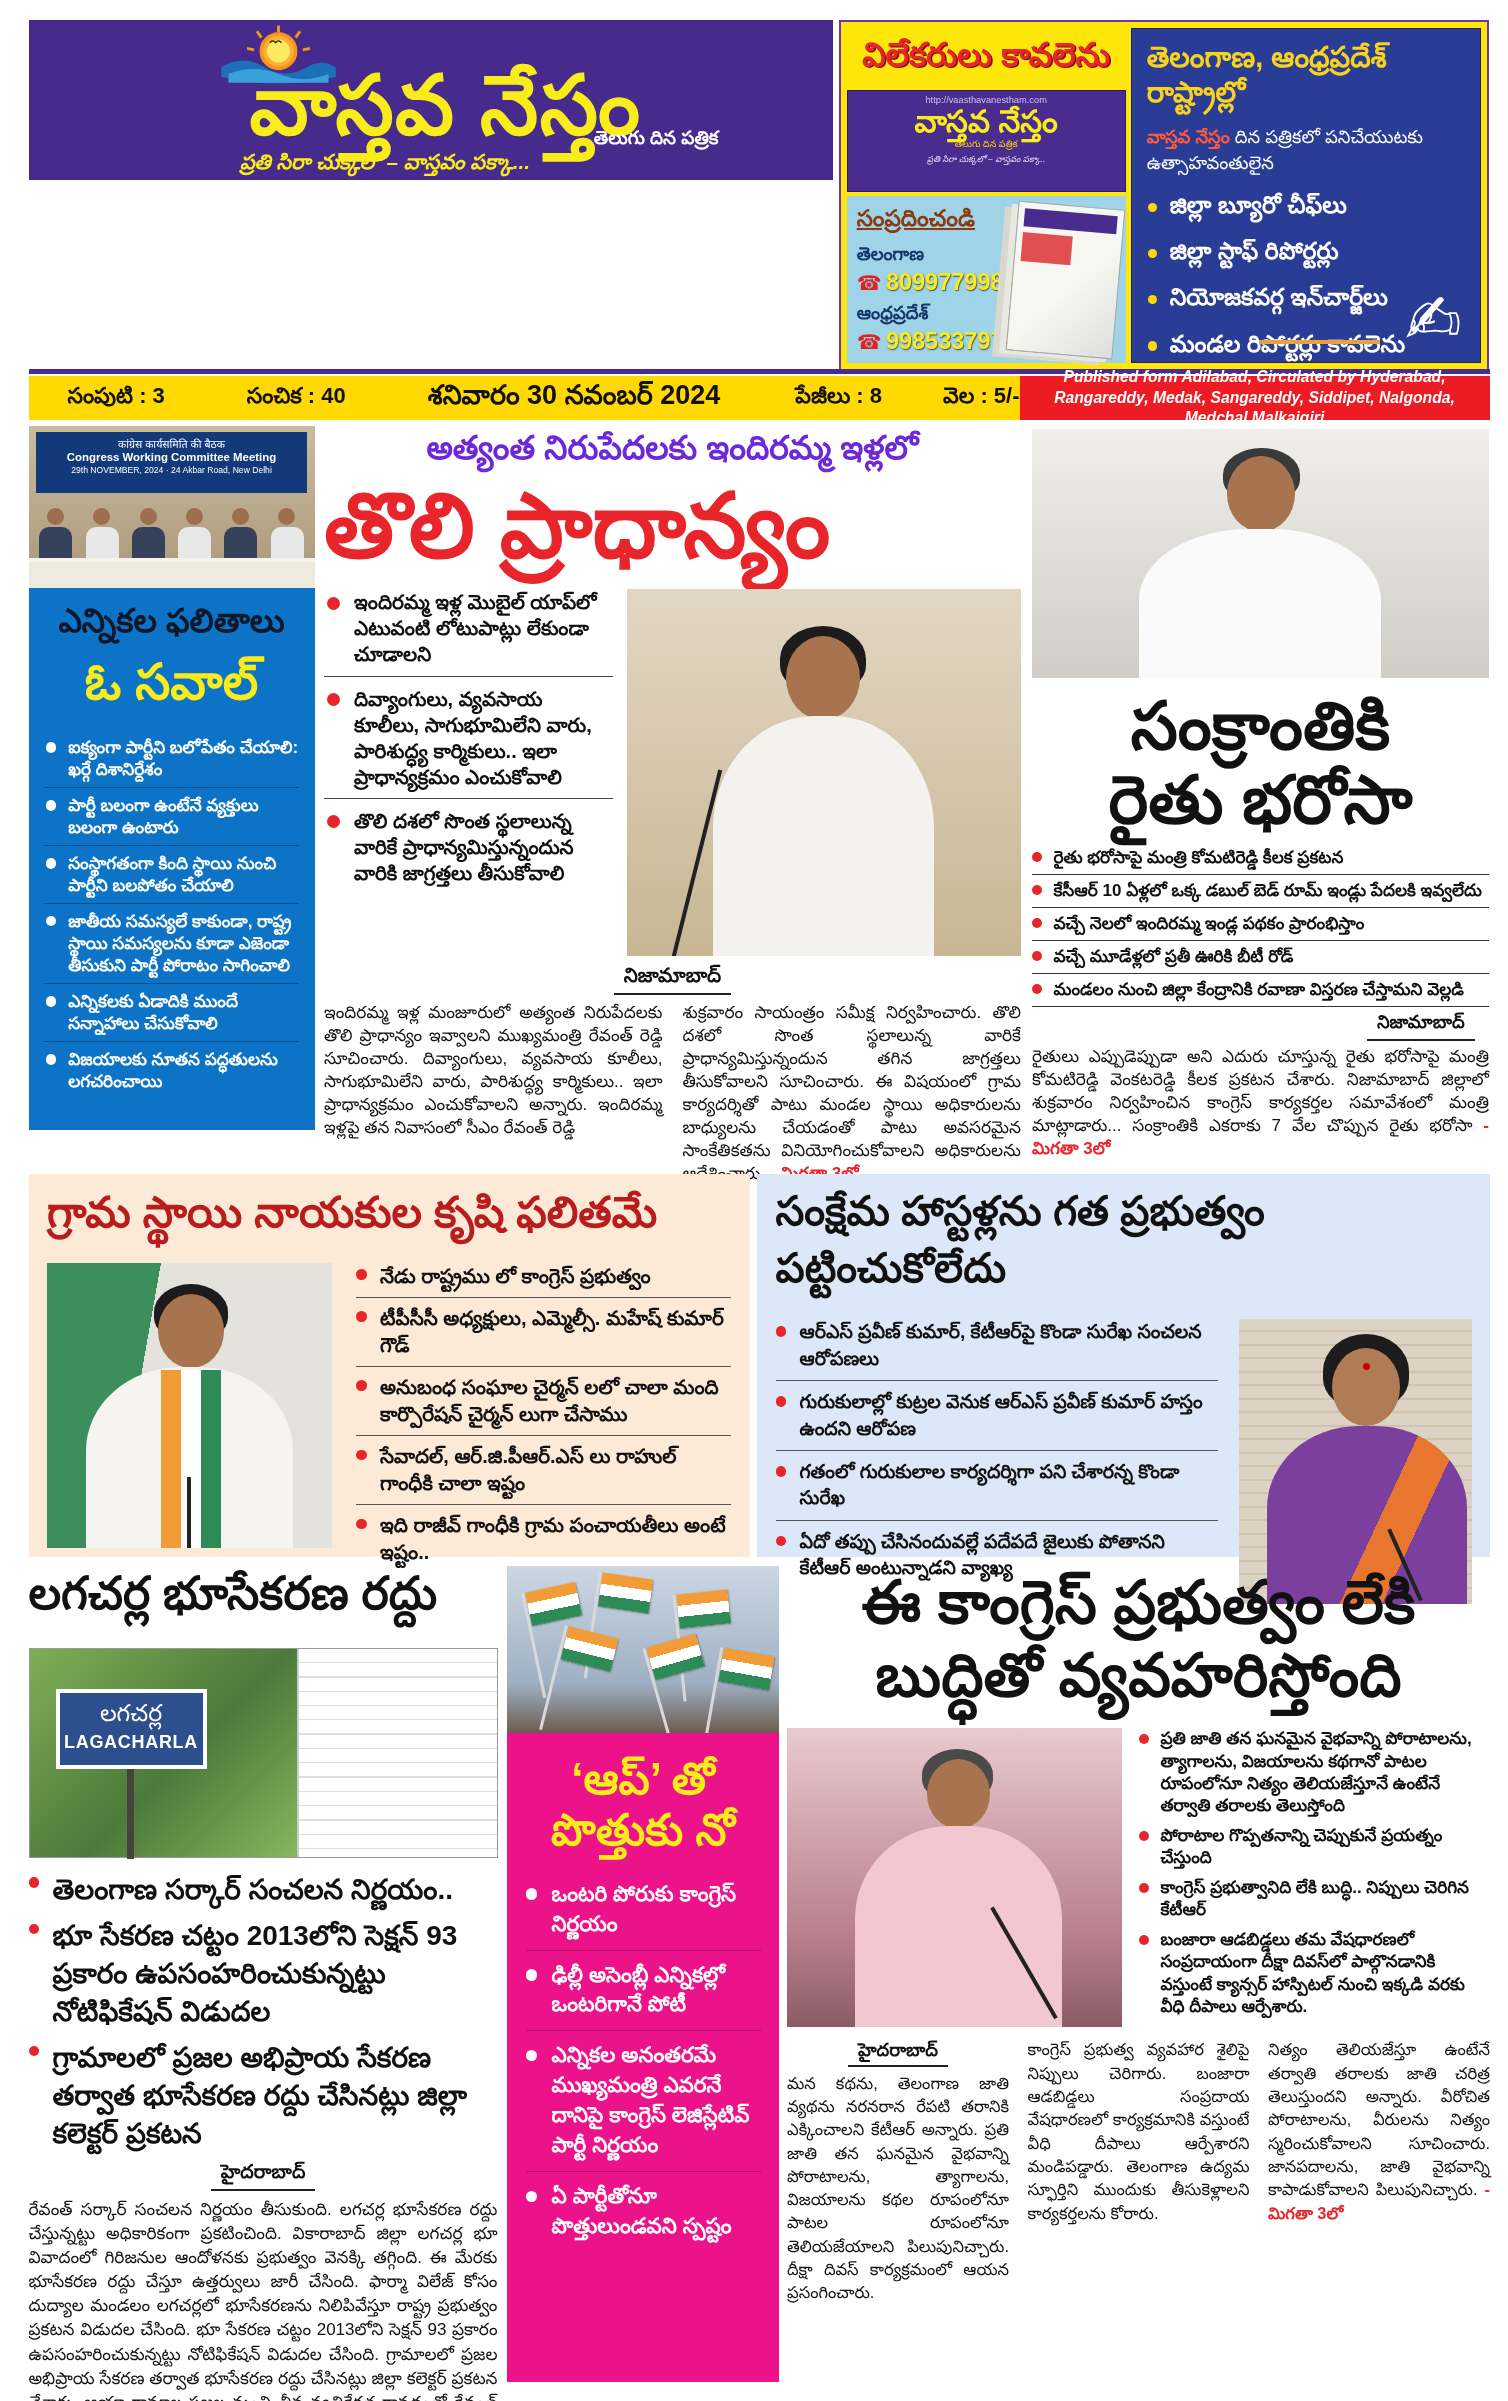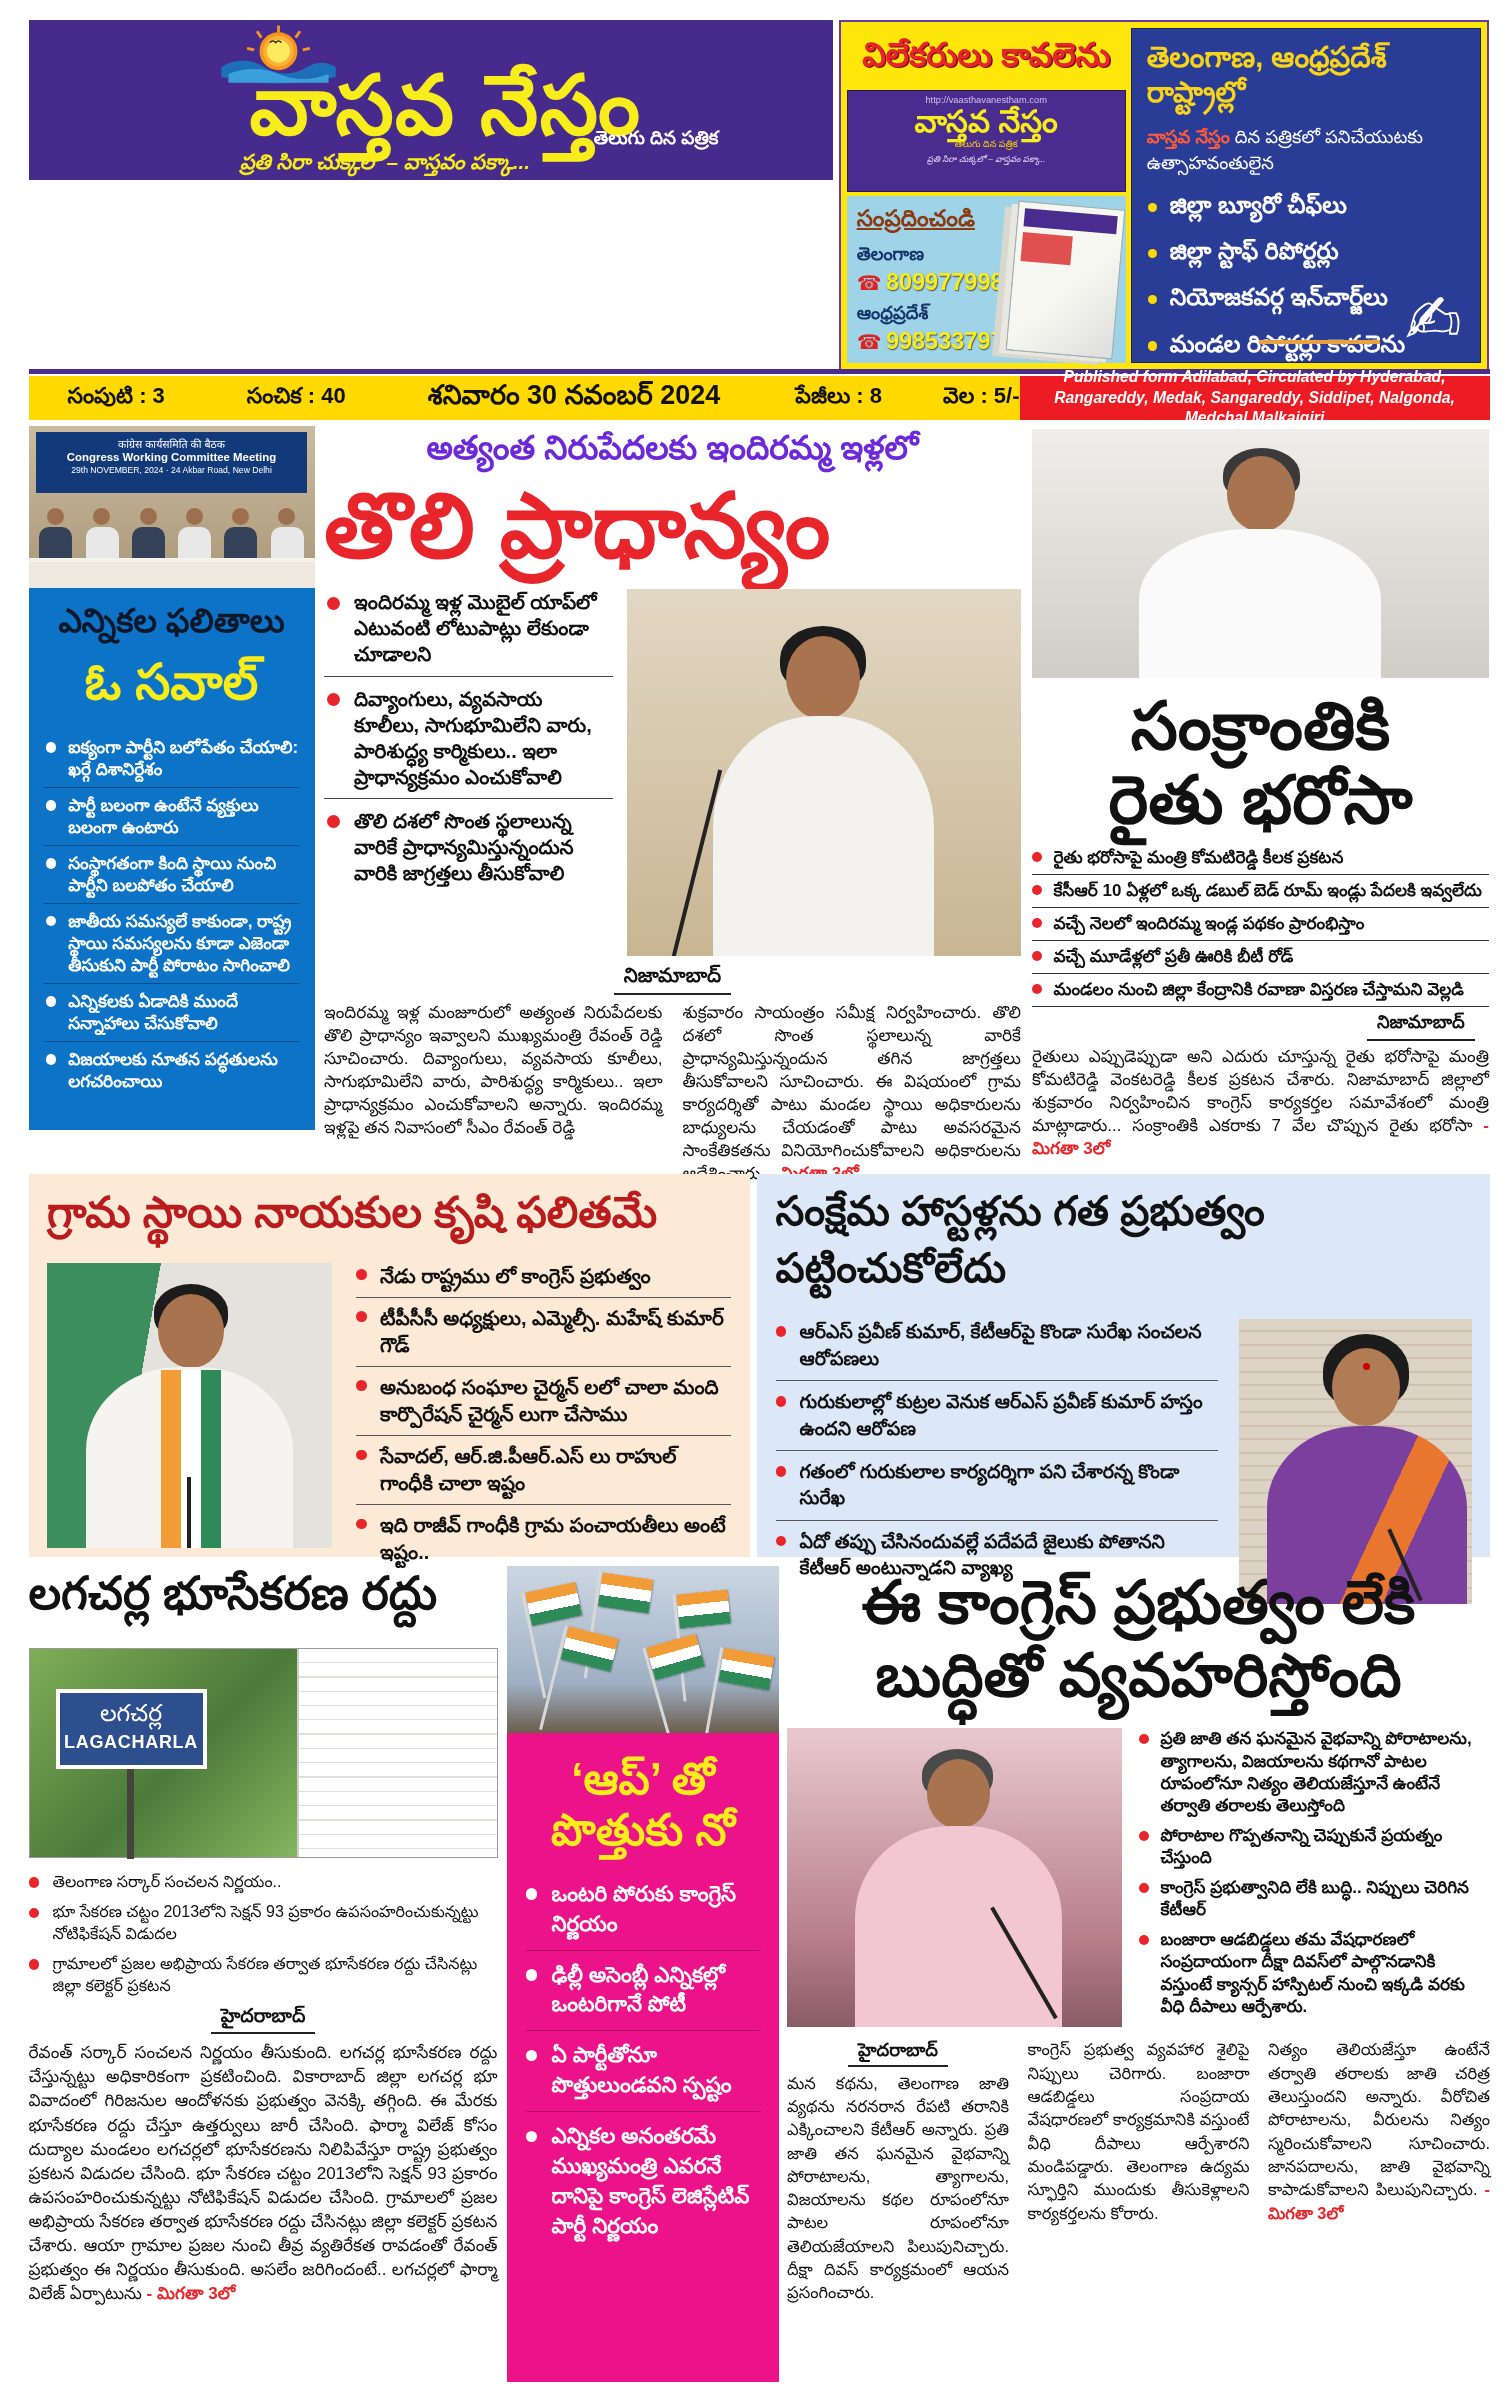--- a/index.html
+++ b/index.html
@@ -140,21 +140,21 @@
   .laga { left:28.5px; top:1566px; width:469px; }
   .l-head { font-size:46px; font-weight:800; color:#111; }
   .laga-photo { height:210px; margin-top:17px; display:flex; border:0.7px solid #999; }
   .laga-green { flex:1.15; background:linear-gradient(135deg,#7fae56,#4c7a3a 55%,#86b65e); position:relative; }
   .laga-sign { position:absolute; left:26px; top:40px; width:151px; height:80px; background:#2e4f8e;
                border:4.3px solid #fff; color:#fff; text-align:center; padding-top:7.1px; }
   .ls-t { font-size:23.5px; } .ls-e { font-size:18px; font-weight:800; letter-spacing:0.7px; }
   .sign-post { position:absolute; left:97px; top:120px; width:7.1px; height:90px; background:#44443c; }
   .laga-doc { flex:0.85; background:repeating-linear-gradient(#ffffff 0 13px,#dfdfd8 13px 14.3px); border-left:2.9px solid #ccc; }
   .l-bullets { margin-top:13px; }
-  .l-bullets li { font-size:16px; font-weight:400; line-height:1.35; padding-left:24px; margin-bottom:8.6px; }
+  .l-bullets li { font-size:28px; font-weight:700; line-height:1.35; padding-left:24px; margin-bottom:8.6px; }
   .l-bullets li::before { left:0; top:6.4px; width:10.7px; height:10.7px; }
   .dl-laga { font-size:19px; margin-top:5.7px; }
   .l-body { font-size:17px; line-height:1.42; margin-top:7.1px; }
 
   
   .aap { left:507px; top:1566px; width:272px; height:817px; }
   .flags { height:167px; position:relative; overflow:hidden; background:linear-gradient(#cdd7e3,#9fb0c4 70%,#6b5d4d); }
   .fl { position:absolute; width:51px; height:34px;
         background:linear-gradient(#f29c38 0 33%,#ffffff 33% 66%,#2e8b57 66%); box-shadow:0.7px 0.7px 2.1px rgba(0,0,0,.4); }
   .fl::after { content:""; position:absolute; left:-4.3px; top:0; width:2.9px; height:107px; background:#d8d8d8; }
@@ -407,22 +407,22 @@
       <span class="fl" style="left:57px;  top:66px;  transform:rotate(14deg);"></span>
       <span class="fl" style="left:143px; top:74px; transform:rotate(-16deg);"></span>
       <span class="fl" style="left:214px; top:86px; transform:rotate(10deg);"></span>
     </div>
     <div class="aap-pink">
       <div class="a-t">‘ఆప్’ తో</div>
       <div class="a-t">పొత్తుకు నో</div>
       <ul class="a-bullets">
         <li class="b">ఒంటరి పోరుకు కాంగ్రెస్ నిర్ణయం</li>
         <li class="b">ఢిల్లీ అసెంబ్లీ ఎన్నికల్లో ఒంటరిగానే పోటీ</li>
+        <li class="b">ఎన్నికల అనంతరమే ముఖ్యమంత్రి ఎవరనే దానిపై కాంగ్రెస్ లెజిస్లేటివ్ పార్టీ నిర్ణయం</li>
         <li class="b">ఏ పార్టీతోనూ పొత్తులుండవని స్పష్టం</li>
-        <li class="b">ఎన్నికల అనంతరమే ముఖ్యమంత్రి ఎవరనే దానిపై కాంగ్రెస్ లెజిస్లేటివ్ పార్టీ నిర్ణయం</li>
       </ul>
     </div>
   </div>
 
   <div class="abs ktr">
     <div class="k-h">ఈ కాంగ్రెస్ ప్రభుత్వం లేకి</div>
     <div class="k-h">బుద్ధితో వ్యవహరిస్తోంది</div>
     <div class="k-row">
       <div class="photo" style="width:335px; height:299px; background:linear-gradient(#e9c9cf,#b87f8b 70%,#8a5c66);">
         <span class="hair" style="left:135px; top:21.4px; width:71px; height:51px; background:#4a4a4a;"></span>

